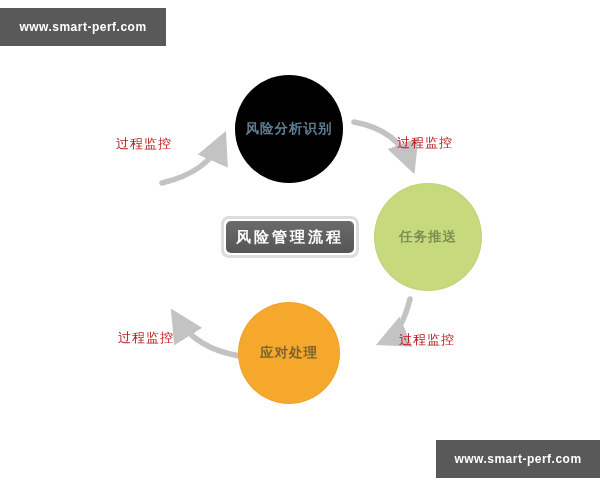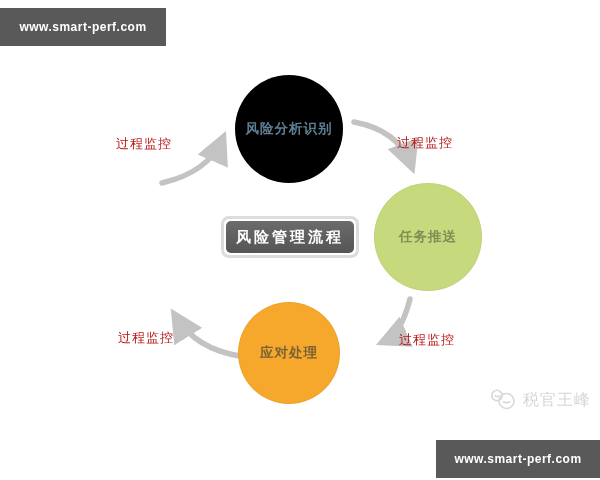--- a/index.html
+++ b/index.html
@@ -87,27 +87,16 @@
 
   <div class="center-frame">
     <div class="center-box">风险管理流程</div>
   </div>
 
   <div class="edge-label edge-label-tl">过程监控</div>
   <div class="edge-label edge-label-tr">过程监控</div>
   <div class="edge-label edge-label-br">过程监控</div>
   <div class="edge-label edge-label-bl">过程监控</div>
 
-  <div class="wm" style="color: rgb(214, 214, 214);">
-    <svg width="30" height="24" viewBox="0 0 30 24">
-      <g fill="none" stroke="#d8d8d8" stroke-width="1.6">
-        <circle cx="8" cy="7.5" r="5.2"></circle>
-        <circle cx="17.5" cy="13" r="7.5"></circle>
-        <path d="M5.5 7.5 q2.5 2 5 0"></path>
-        <path d="M14 13.5 q3.5 2.6 7 0"></path>
-      </g>
-    </svg>
-    <span>税官王峰</span>
-  </div>
 
   <div class="banner banner-bottom" style="background-color: rgb(89, 89, 89);">www.smart-perf.com</div>
 
 </div>
 
 </body></html>

